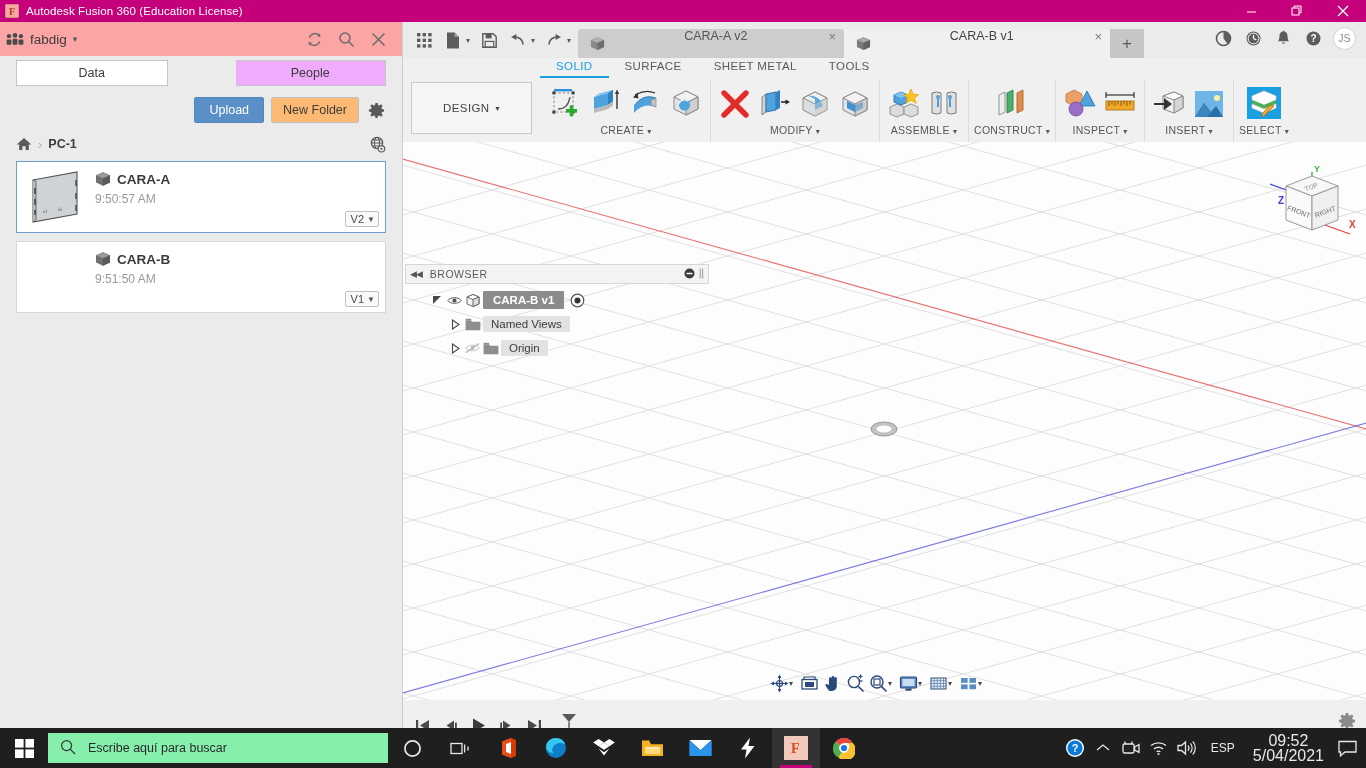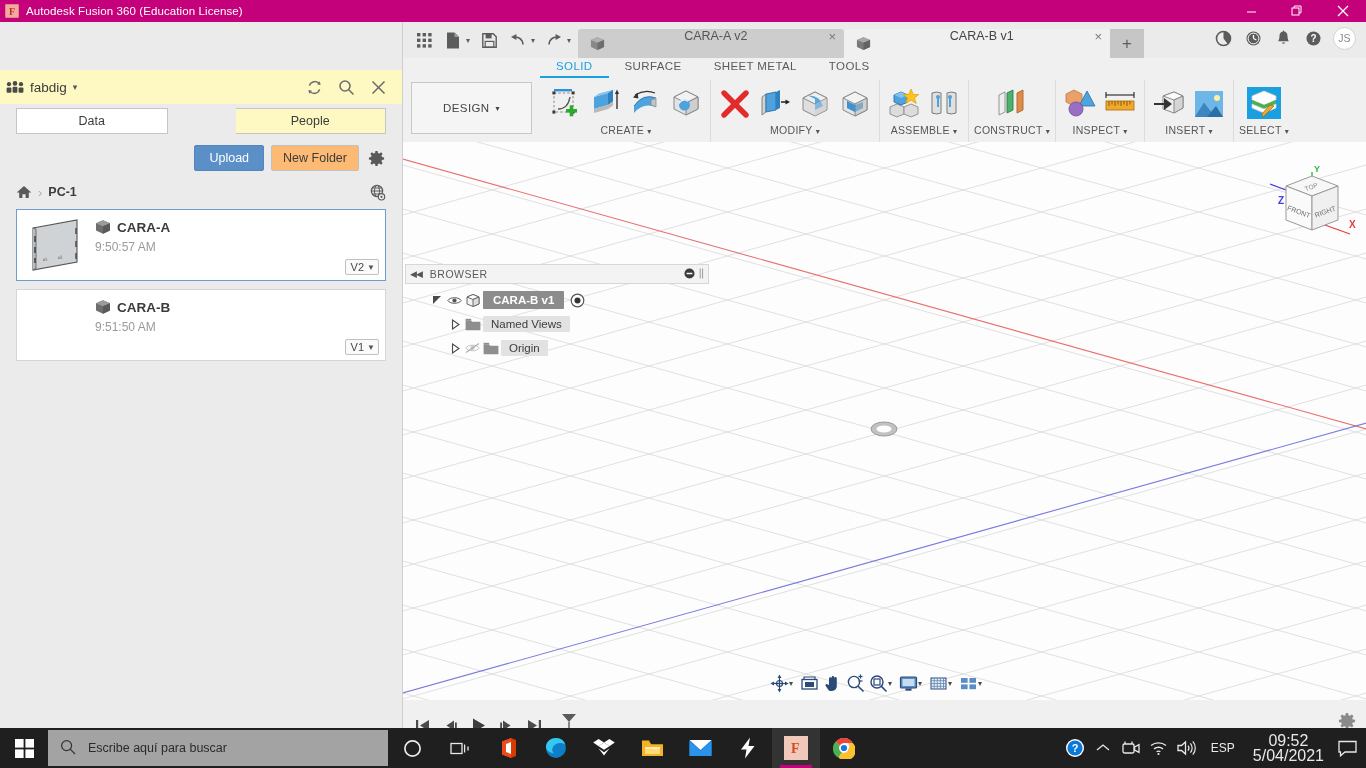--- a/index.html
+++ b/index.html
@@ -31,38 +31,37 @@
   }
   .tb-btn svg { display: block; }
 
   
   .leftpanel {
     position: absolute; left: 0; top: 22px; width: 403px; height: 706px;
     background: #ebebeb; border-right: 1px solid #cfcfcf;
   }
   .lp-header {
     height: 34px; display: flex; align-items: center; padding: 0 6px;
-    background: #fef9c3;
-    margin-top: 48px;
+    background: #fca5a5;
   }
   .lp-hub-icon { width: 18px; height: 14px; margin-right: 6px; display: flex; align-items: center; }
   .lp-hub-name { font-size: 13.5px; color: #3c3c3c; }
   .lp-caret { margin-left: 6px; font-size: 9px; color: #555; }
   .lp-hdr-icons { margin-left: auto; display: flex; align-items: center; gap: 12px; padding-right: 8px;}
   .lp-hdr-icons span { color: #6e6e6e; display: flex; align-items: center; justify-content: center; width: 20px; height: 20px; }
 
   .lp-tabs {
     display: flex; margin: 4px 16px 0 16px; height: 26px; gap: 32px;
   }
   .lp-tab {
     flex: 1; display: flex; align-items: center; justify-content: center;
     font-size: 12.5px; color: #3c3c3c; border: 1px solid #c5c5c5;
   }
   .lp-tab.active { background: #ffffff; }
-  .lp-tab.inactive { background: #fef9c3; border-left: none; margin-left: 36px; }
+  .lp-tab.inactive { background: #f0abfc; border-left: none; margin-left: 36px; }
 
   .lp-actions {
     display: flex; align-items: center; justify-content: flex-end;
     gap: 7px; margin: 11px 16px 0 16px; height: 26px;
   }
   .btn-upload {
     background: #5a8fc7; color: #fff; font-size: 12.5px;
     padding: 5px 14px; border-radius: 2px; border: 1px solid #5286bd;
   }
   .btn-newfolder {
@@ -205,21 +204,21 @@
   .tl-btn { width: 26px; height: 26px; display:flex; align-items:center; justify-content:center; color: #4a4a4a;}
   .tl-gear { position: absolute; right: 10px; top: 12px; color: #8a8a8a; }
 
   
   .taskbar {
     position: absolute; left: 0; top: 728px; width: 1366px; height: 40px;
     background: #1f1f1f; display: flex; align-items: center;
   }
   .tb-start { width: 48px; height: 40px; display: flex; align-items: center; justify-content: center;}
   .tb-search {
-    width: 340px; height: 36px; background: #a3a3a3; display: flex; align-items: center;
+    width: 340px; height: 30px; background: #86efac; display: flex; align-items: center;
     padding-left: 12px; gap: 12px; color: #2b2b2b; font-size: 12.5px;
   }
   .tb-icons { display: flex; align-items: center; }
   .tb-ic {
     width: 48px; height: 40px; display: flex; align-items: center; justify-content: center;
     position: relative;
   }
   .tb-ic.active { background: #333333; }
   .tb-ic.active::after {
     content: ''; position: absolute; bottom: 0; left: 8px; right: 8px; height: 3px; background: #c4007a;

